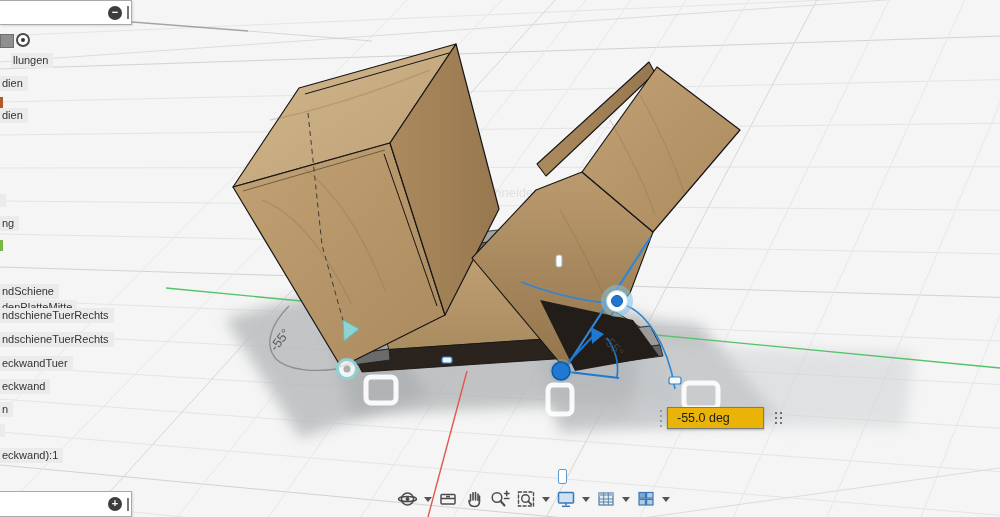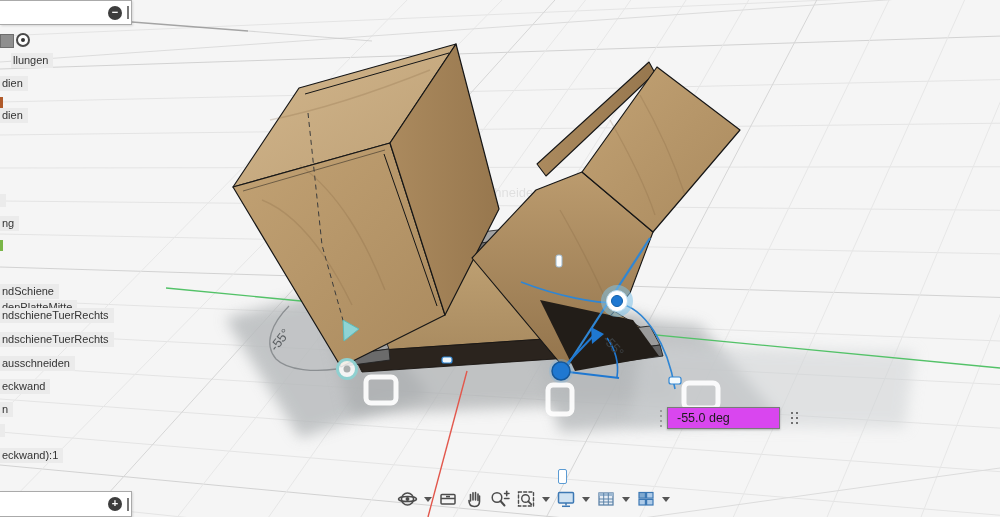--- a/index.html
+++ b/index.html
@@ -19,22 +19,22 @@
   .cursor{width:2px;height:13px;background:#777;}
   
   .sq-icon{position:absolute;left:0;top:34px;width:12px;height:12px;background:#8f8f8f;border:1px solid #6e6e6e;}
   .ring-icon{position:absolute;left:16px;top:33px;width:10px;height:10px;border:2px solid #4a4a4a;
         border-radius:50%;background:#fff;}
   .ring-icon::after{content:"";position:absolute;left:3px;top:3px;width:4px;height:4px;border-radius:50%;background:#333;}
   
   #dim{position:absolute;left:660px;top:407px;display:flex;align-items:center;gap:5px;}
   .vdots{display:flex;flex-direction:column;gap:3px;}
   .vdots i{width:2px;height:2px;border-radius:50%;background:#8a8a8a;}
-  #dim input{width:86px;height:20px;border:1px solid #7a7a7a;background:#d946ef;color:#1d1d1d;
-        font-family:"Liberation Sans",sans-serif;font-size:12.5px;padding:0 16px 0 9px;
+  #dim input{width:86px;height:20px;border:1px solid #7a7a7a;background:#eab308;color:#1d1d1d;
+        font-family:"Liberation Sans",sans-serif;font-size:12.5px;padding:0 0 0 9px;
         box-shadow:0 1px 2px rgba(0,0,0,.25);outline:none;}
   .hdots{display:grid;grid-template-columns:2px 2px;grid-gap:3px;margin-left:6px;}
   .hdots i{width:2px;height:2px;border-radius:50%;background:#4a4a4a;}
   
   #navbar{position:absolute;left:396px;top:488px;display:flex;align-items:center;gap:2px;}
   .tool{width:24px;height:22px;display:flex;align-items:center;justify-content:center;}
   .caret{width:0;height:0;border-left:4px solid transparent;border-right:4px solid transparent;
          border-top:5px solid #555;margin:0 2px;}
   #grip{position:absolute;left:558px;top:469px;width:7px;height:13px;border:1.3px solid #5b9bd3;
         border-radius:2px;background:#fff;}
@@ -220,21 +220,21 @@
   <div class="sliver" style="top:424px;width:5px;height:13px;background:#ebebeb;"></div>
 
   <div class="chip" style="top:53px;margin-left:11px;">llungen</div>
   <div class="chip" style="top:76px;">dien</div>
   <div class="chip" style="top:108px;">dien</div>
   <div class="chip" style="top:216px;">ng</div>
   <div class="chip" style="top:265px;margin-top:35px;">denPlatteMitte</div>
   <div class="chip" style="top:284px;">ndSchiene</div>
   <div class="chip" style="top:308px;">ndschieneTuerRechts</div>
   <div class="chip" style="top:332px;">ndschieneTuerRechts</div>
-  <div class="chip" style="top:356px;">ausschneiden</div>
+  <div class="chip" style="top:356px;">eckwandTuer</div>
   <div class="chip" style="top:379px;">eckwand</div>
   <div class="chip" style="top:402px;">n</div>
   <div class="chip" style="top:448px;">eckwand):1</div>
 
   <div class="bar" style="top:491px;height:26px;">
     <div class="circle-btn">+</div>
     <div class="cursor"></div>
   </div>
 
   <div id="dim">

